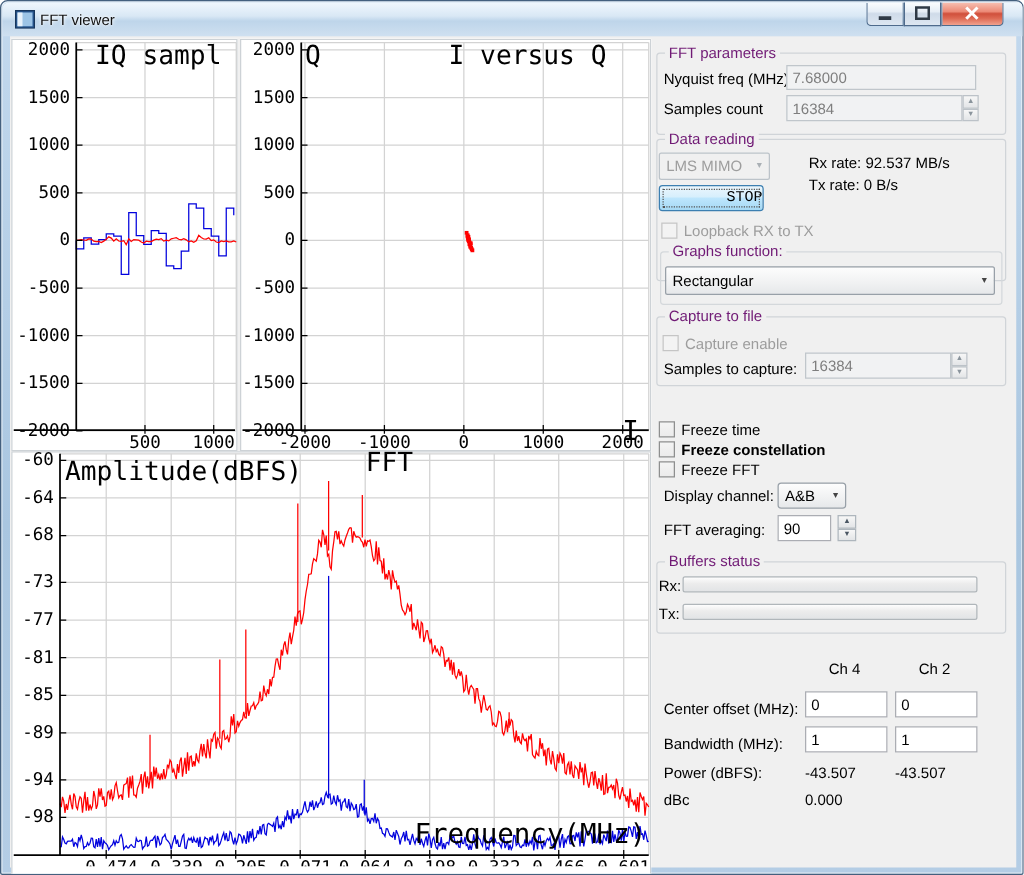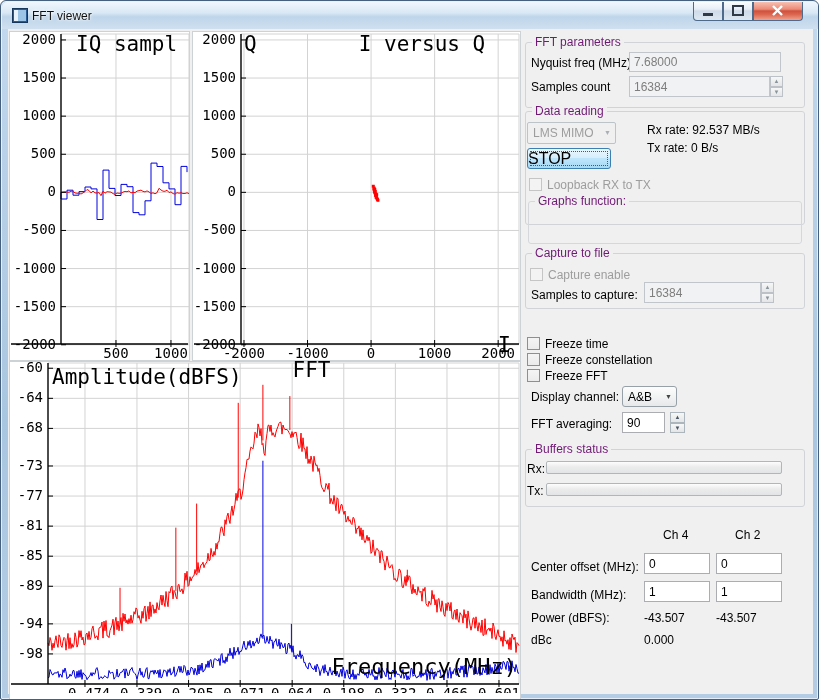--- a/index.html
+++ b/index.html
@@ -34,22 +34,22 @@
   .checkbox{position:absolute;width:13px;height:13px;box-sizing:border-box;border:1px solid #8e8f8f;
     background:linear-gradient(#f4f4f4,#ebebeb);}
   .checkbox.dis{border-color:#c5c5c5;background:#f3f3f3;}
   .combo{position:absolute;box-sizing:border-box;border:1px solid #98a0a8;border-radius:2px;
     background:linear-gradient(#fdfdfd,#f0f1f2 60%,#e6e8ea);font-size:12px;color:#000;
     display:flex;align-items:center;padding:0 16px 0 5px;white-space:nowrap;}
   .combo.dis{color:#9d9d9d;border-color:#bcc3c9;background:#f0f0f0;}
   .carrow{position:absolute;right:4px;top:50%;margin-top:-4px;font-size:7px;line-height:8px;color:#444;}
   .combo.dis .carrow{color:#aab0b5;}
   #stop-btn{position:absolute;box-sizing:border-box;border:1px solid #3c7fb1;border-radius:3px;
-    background:linear-gradient(#eaf6fd,#d7effc 45%,#bde6fd 50%,#a6d9f4);font-size:16px;color:#000;
-    text-align:left;line-height:19px;outline:1px dotted #555;outline-offset:-4px;}
+    background:linear-gradient(#eaf6fd,#d7effc 45%,#bde6fd 50%,#a6d9f4);font-size:12px;color:#000;
+    text-align:right;line-height:19px;outline:1px dotted #555;outline-offset:-4px;font-family:Liberation Mono, monospace;}
   .progress{position:absolute;box-sizing:border-box;border:1px solid #b0b6ba;border-radius:2px;
     background:linear-gradient(#fdfdfd,#ececec 45%,#e2e4e6);}
   .val{position:absolute;font-size:12px;line-height:14px;color:#000;white-space:nowrap;}
 </style>
 </head>
 <body>
 
 <div id="window">
   <div id="titlebar">
     <svg id="app-icon" viewBox="0 0 16 15">
@@ -291,37 +291,41 @@
     <span class="carrow">▼</span>
   </div>
   <div class="lbl" style="left:646px;top:122px;">Rx rate: 92.537 MB/s</div>
   <div class="lbl" style="left:646px;top:140px;">Tx rate: 0 B/s</div>
   <div id="stop-btn" style="left:526px;top:147px;width:84px;height:21px;">STOP</div>
   <div class="checkbox dis" style="left:528px;top:177px;"></div>
   <div class="lbl dis" style="left:546px;top:177px;">Loopback RX to TX</div>
   <div class="group" style="left:527px;top:200px;width:272px;height:41px;border-color:#d4d8db;">
     <span class="gtitle">Graphs function:</span>
   </div>
+  <div class="combo" style="left:531px;top:212px;width:264px;height:23px;">
+    <span>Rectangular</span>
+    <span class="carrow">▼</span>
+  </div>
 
   <div class="group" style="left:524px;top:252px;width:278px;height:54px;">
     <span class="gtitle">Capture to file</span>
   </div>
   <div class="checkbox dis" style="left:529px;top:267px;"></div>
   <div class="lbl dis" style="left:547px;top:267px;">Capture enable</div>
   <div class="lbl" style="left:530px;top:287px;">Samples to capture:</div>
   <div class="field" style="left:643px;top:281px;width:117px;height:21px;">16384</div>
   <div class="spincol" style="left:760px;top:281px;width:13px;height:21px;">
     <span class="sb">▲</span>
     <span class="sb">▼</span>
   </div>
 
   <div class="checkbox" style="left:526px;top:336px;"></div>
   <div class="lbl" style="left:544px;top:336px;">Freeze time</div>
   <div class="checkbox" style="left:526px;top:352px;"></div>
-  <div class="lbl" style="left:544px;top:352px;">Freeze constellation</div>
+  <div class="lbl" style="left:544px;top:352px;font-weight:bold;">Freeze constellation</div>
   <div class="checkbox" style="left:526px;top:368px;"></div>
   <div class="lbl" style="left:544px;top:368px;">Freeze FFT</div>
   <div class="lbl" style="left:530px;top:389px;">Display channel:</div>
   <div class="combo" style="left:621px;top:385px;width:55px;height:21px;border-radius:3px;">
     <span>A&amp;B</span>
     <span class="carrow">▼</span>
   </div>
   <div class="lbl" style="left:530px;top:416px;">FFT averaging:</div>
   <div class="field enabled" style="left:621px;top:411px;width:43px;height:21px;">90</div>
   <div class="spincol" style="left:669px;top:411px;width:15px;height:21px;">

